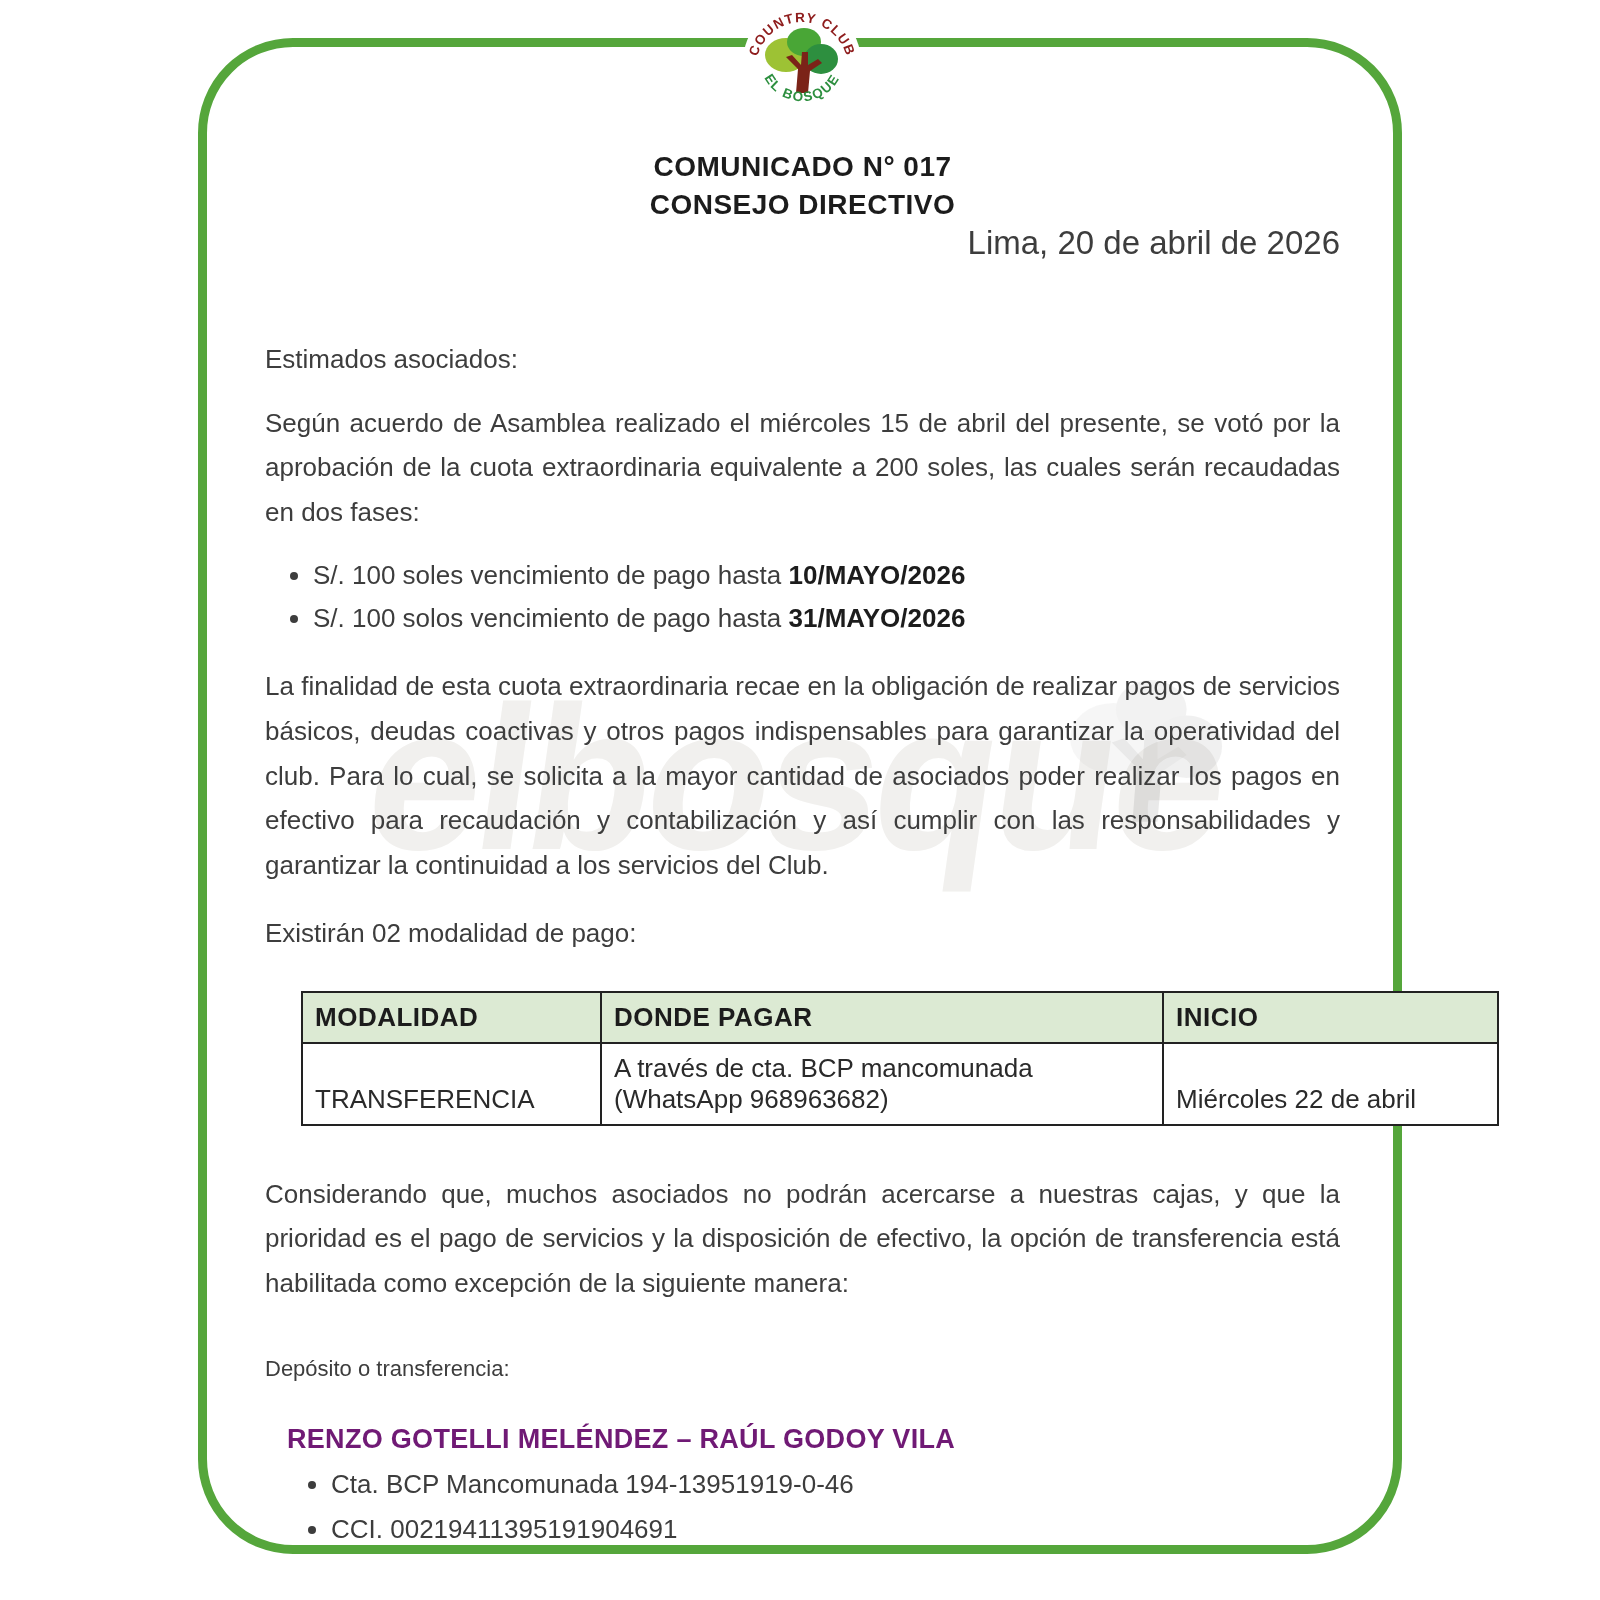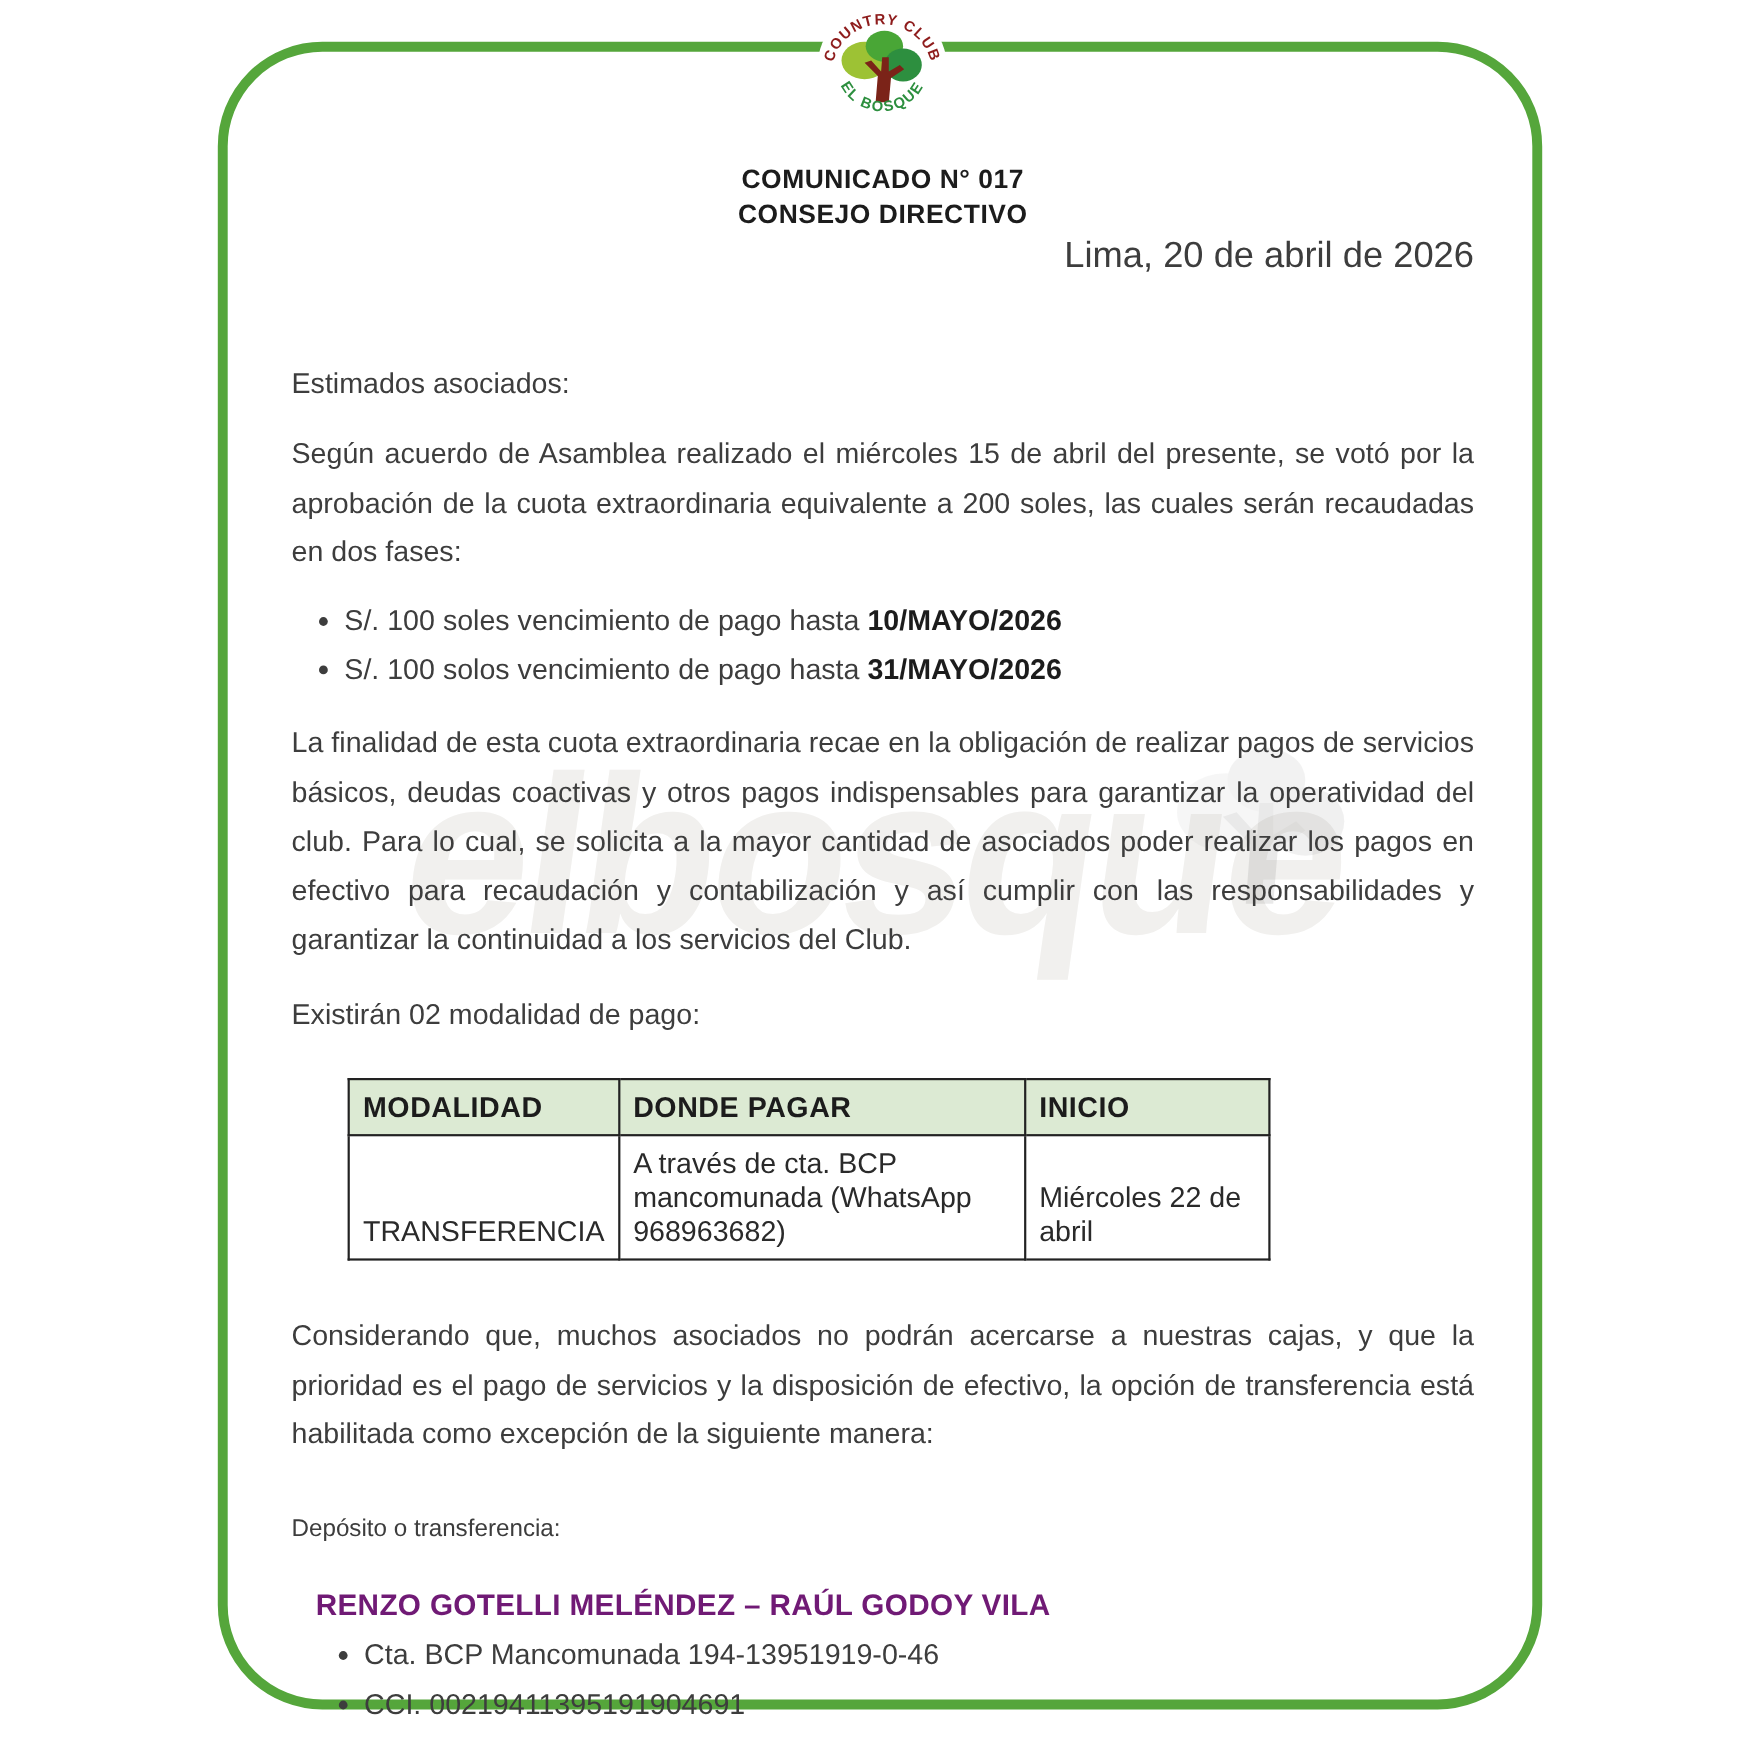--- a/index.html
+++ b/index.html
@@ -24,37 +24,37 @@
   }
   
   .logo-wrap{
     position:absolute;left:742px;top:0px;width:120px;height:124px;z-index:5;
   }
   
   .content{
     position:absolute;left:265px;top:148px;width:1075px;z-index:2;
   }
   .doc-title{
-    text-align:center;font-size:24px;font-weight:bold;color:#1c1c1c;
+    text-align:center;font-size:28px;font-weight:bold;color:#1c1c1c;
     line-height:1.35;letter-spacing:0.5px;
   }
   .date-line{
     text-align:right;font-size:33px;color:#3d3d3d;
   }
   .greeting{margin-top:82px;font-size:26px;}
   p.body-par{
     margin:26px 0 0 0;font-size:26px;line-height:1.72;text-align:justify;
   }
   ul.phase-list{
     margin:22px 0 0 0;padding-left:48px;font-size:26px;line-height:1.45;
   }
   ul.phase-list li{margin-bottom:6px;}
   .section-label{margin-top:30px;font-size:26px;}
   table.pay-table{
-    margin:42px 0 0 51px;width:839px;border-collapse:collapse;
+    margin:42px 0 0 36px;width:1198px;border-collapse:collapse;
     font-size:26px;color:#2a2a2a;
   }
   table.pay-table th,table.pay-table td{
     border:2px solid #222222;padding:9px 12px;text-align:left;
   }
   table.pay-table th{
     background:#dcead3;font-weight:bold;color:#1c1c1c;letter-spacing:0.5px;
   }
   table.pay-table td{vertical-align:bottom;background:#ffffff;}
   table.pay-table .col-mod{width:25%;}

